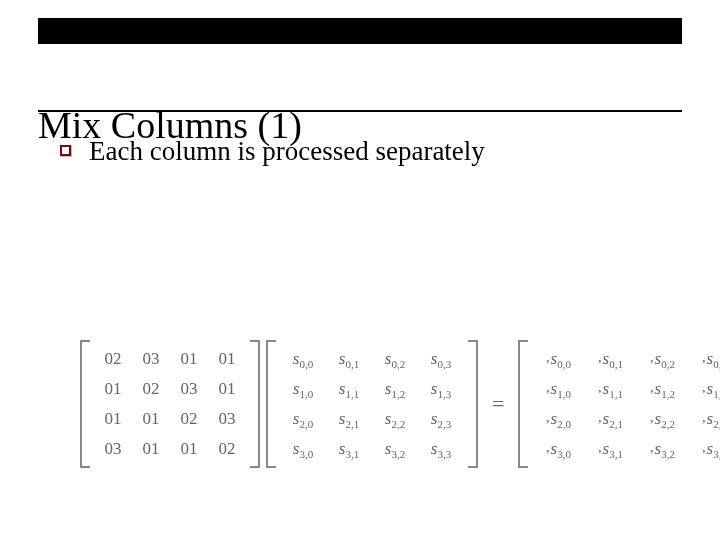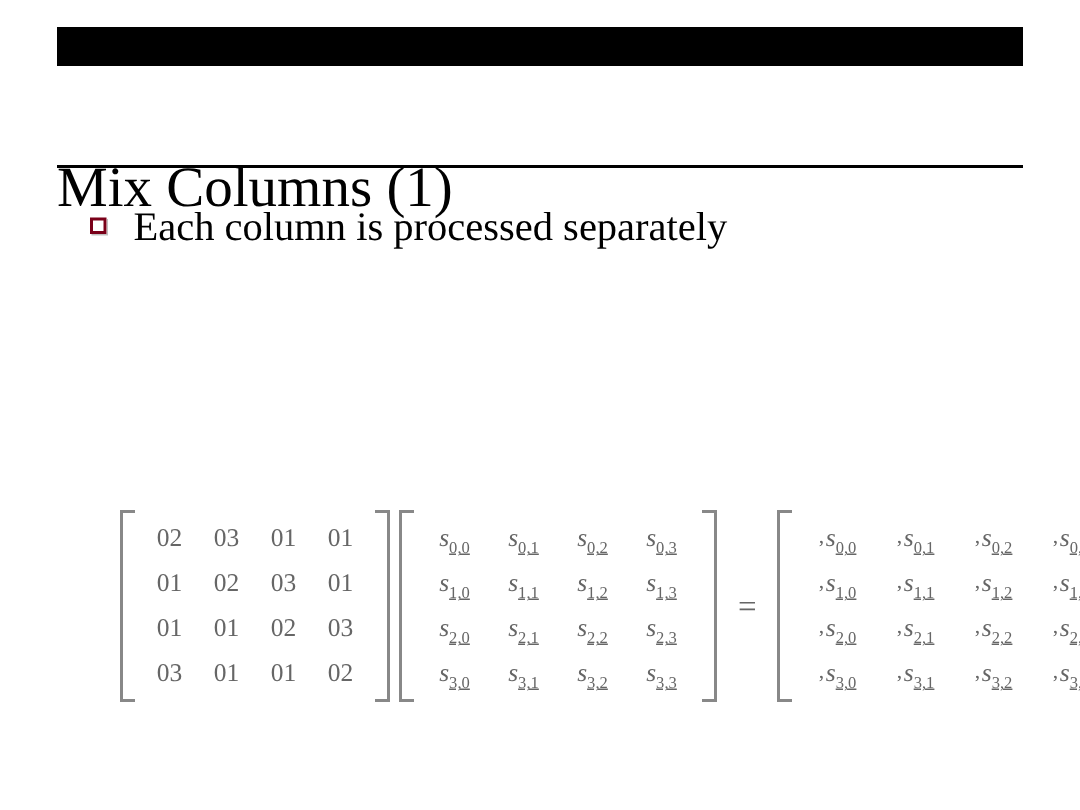--- a/index.html
+++ b/index.html
@@ -137,21 +137,20 @@
     grid-template-columns: repeat(4, 52px);
     font-size: 17px;
     font-style: italic;
     justify-items: center;
   }
   .cell sub {
     font-size: 0.65em;
     font-style: normal;
     vertical-align: sub;
     line-height: 0;
-    text-decoration: underline;
   }
   .cell .prime {
     display:inline-block;
     transform: translate(0,-2px);
     font-style: normal;
     font-size: 0.85em;
     color:#666;
     margin-right:1px;
   }
   .equals {

